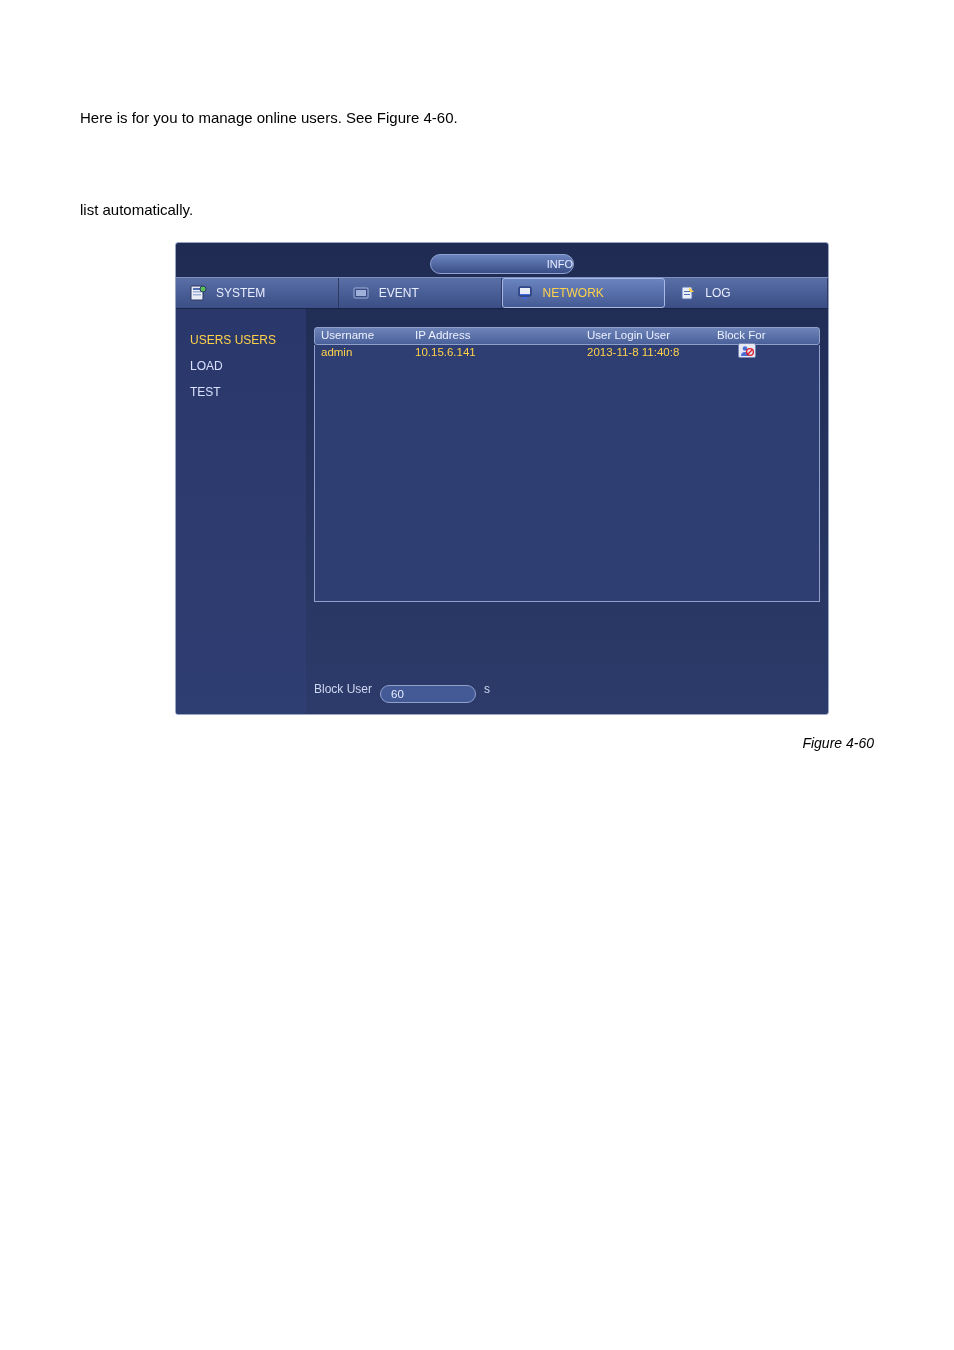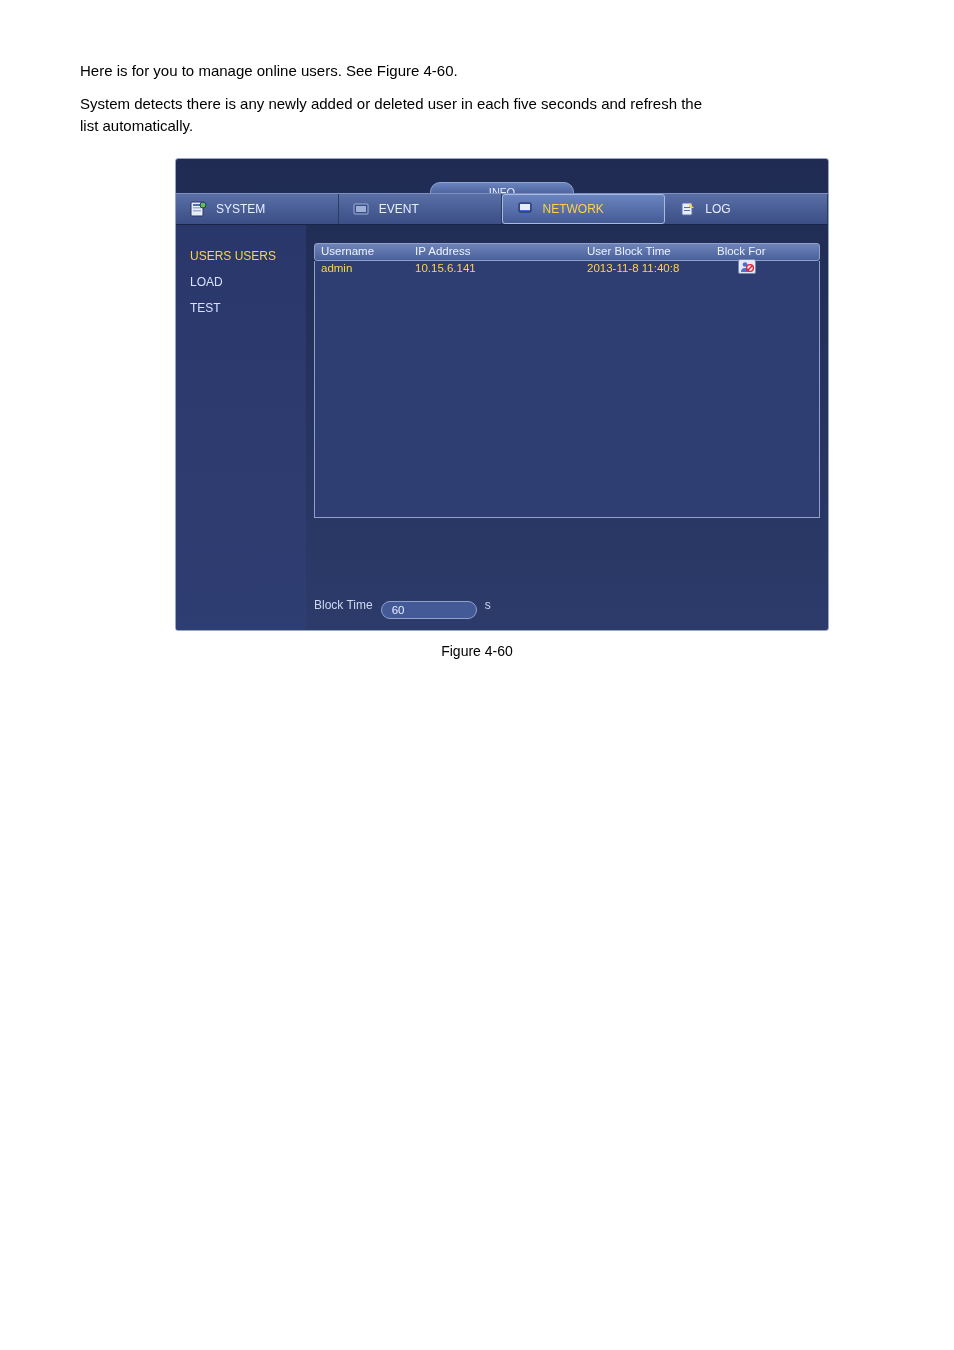--- a/index.html
+++ b/index.html
@@ -1,38 +1,38 @@
 <!DOCTYPE html>
 <html><head>
 <meta charset="utf-8">
 <style>
   * { box-sizing: border-box; margin: 0; padding: 0; }
   html, body { width: 954px; height: 1350px; background: #ffffff; font-family: Arial, Helvetica, sans-serif; }
   .page { width: 954px; min-height: 1350px; padding: 60px 80px 0 80px; color: #000; font-size: 15px; line-height: 1.5; }
 
-  .para { margin-bottom: 10px; }
+  .para { margin-bottom: 10px; margin-top: 47px; }
   .para.indent { margin-left: 0; }
 
   .screenshot {
     width: 654px; height: 473px;
     margin: 20px 0 0 95px;
     background: linear-gradient(#1f2b52, #2c3b6a);
     border: 1px solid #9aa6c8;
     border-radius: 3px;
     position: relative;
     overflow: hidden;
     color: #e8edff;
     font-size: 12px;
   }
   .title-pill {
-    position: absolute; left: 50%; top: 23px; transform: translateX(-50%);
+    position: absolute; left: 50%; top: 11px; transform: translateX(-50%);
     width: 144px; height: 20px; border-radius: 10px;
     background: linear-gradient(#6a84bf, #3a4d86);
     border: 1px solid #90a2d0;
-    text-align: center; line-height: 18px; font-size: 11px; color: #e8edff;
+    text-align: right; line-height: 18px; font-size: 11px; color: #e8edff;
   }
   .tab-strip {
     position: absolute; left: 0; right: 0; top: 34px; height: 32px;
     background: linear-gradient(#596fa6, #3b4e86);
     border-top: 1px solid #7e90c0; border-bottom: 1px solid #1a2447;
     display: flex;
   }
   .tab {
     flex: 1; display: flex; align-items: center; gap: 8px;
     padding: 0 14px; color: #e8edff; font-size: 12px;
@@ -76,31 +76,31 @@
   .block-btn { display: inline-block; background: #e6e9f3; border: 1px solid #7888b5; width: 18px; height: 15px; border-radius: 2px; cursor: pointer; }
   .block-btn svg { width: 16px; height: 13px; display: block; margin: 0 auto; }
 
   .block-time-row { position: absolute; left: 8px; bottom: 14px; height: 22px; display: flex; align-items: center; gap: 8px; font-size: 12px; color: #cfd8f2; }
   .bt-input {
     width: 96px; height: 18px; border: 1px solid #8fa0cb; border-radius: 9px;
     background: #435a96; padding-left: 10px; color: #e8edff; font-size: 11.5px; line-height: 16px; margin-top: 11px;
   }
   .unit { color: #cfd8f2; }
 
-  .fig-caption { text-align: center; font-size: 14px; margin-top: 10px; }
+  .fig-caption { text-align: right; font-size: 14px; margin-top: 18px; font-style: italic; }
 </style>
 </head>
 <body>
 
 <div class="page">
   <p class="para indent">Here is for you to manage online users. See Figure 4-60.</p>
 
 
   <p class="para">
-    <span>System detects there is any newly added or deleted user in each five seconds and refresh the</span><br>
+    <br>
     <span>list automatically.</span>
   </p>
 
   <div class="screenshot">
 
     <div class="title-pill">INFO</div>
 
     <div class="tab-strip">
       <div class="tab">
         <span class="ticon">
@@ -150,21 +150,21 @@
       <div class="side-nav">
         <div class="side-item active">USERS USERS</div>
         <div class="side-item">LOAD</div>
         <div class="side-item">TEST</div>
       </div>
 
       <div class="content">
         <div class="sel-bar">
           <div class="c1">Username</div>
           <div class="c2">IP Address</div>
-          <div class="c3">User Block Time</div>
+          <div class="c3">User Login User</div>
           <div class="c4">Block For</div>
         </div>
         <div class="list-box">
           <div class="row">
             <div class="c1">admin</div>
             <div class="c2">10.15.6.141</div>
             <div class="c3">2013-11-8 11:40:8</div>
             <div class="c4">
               <span class="block-btn">
                 <svg viewBox="0 0 16 13">
@@ -172,21 +172,21 @@
                     <path d="M2 12 Q2 8 6 8 Q10 8 10 12 Z" fill="#4a6ed6"></path>
                     <circle cx="11" cy="8" r="3.4" fill="none" stroke="#d23" stroke-width="1.4"></circle>
                     <line x1="8.6" y1="10.4" x2="13.4" y2="5.6" stroke="#d23" stroke-width="1.4"></line>
                   </svg>
               </span>
             </div>
           </div>
         </div>
 
         <div class="block-time-row">
-          <span>Block Time</span>
+          <span>Block User</span>
           <span class="bt-input">60</span>
           <span class="unit">s</span>
         </div>
       </div>
     </div>
   </div>
 
   <div class="fig-caption">Figure 4-60</div>
 </div>
 

